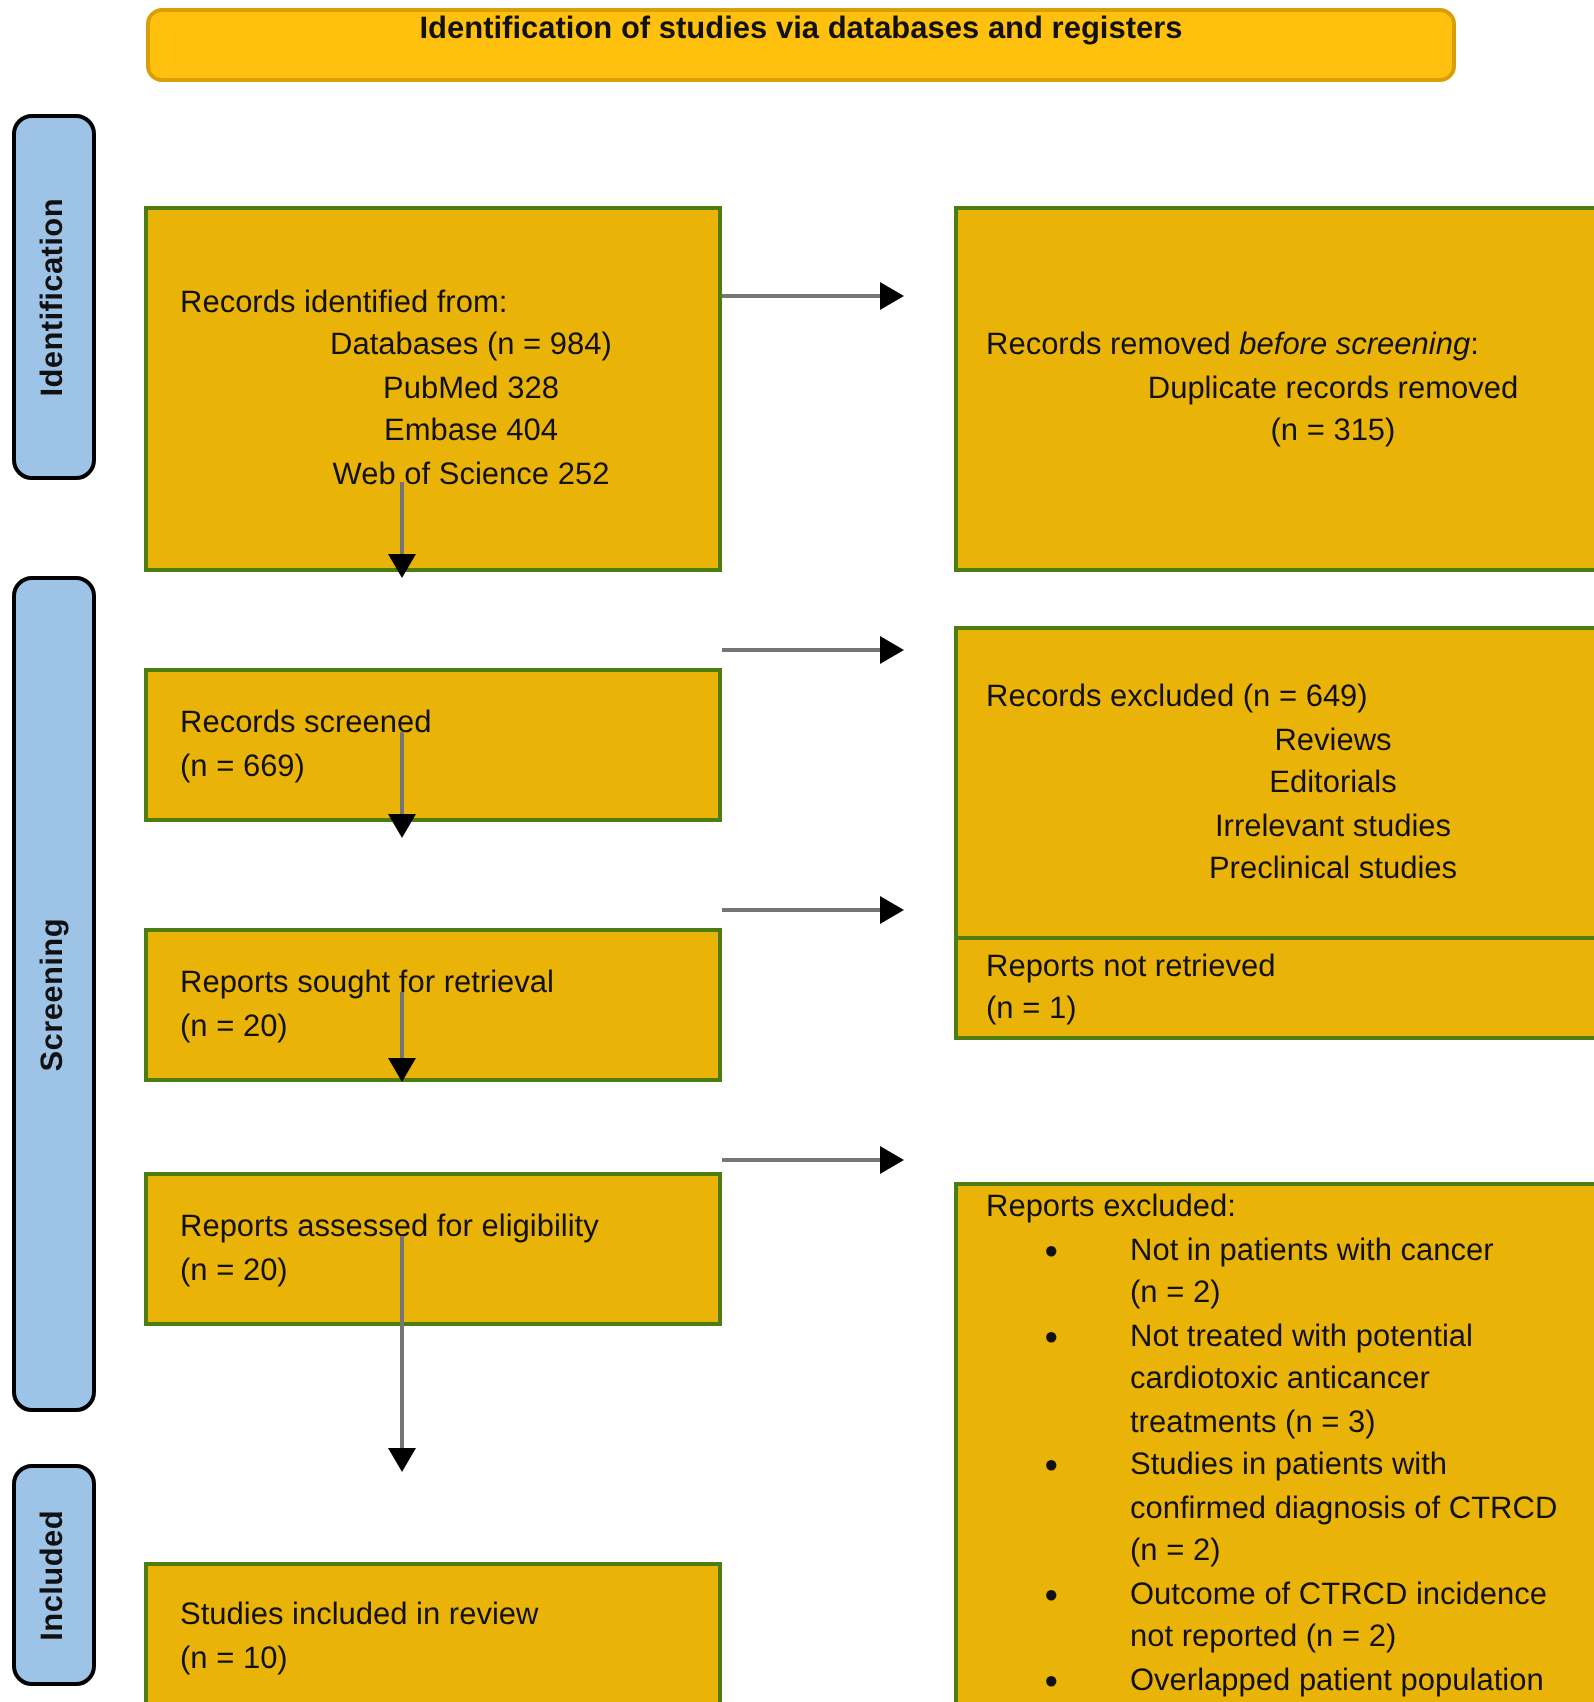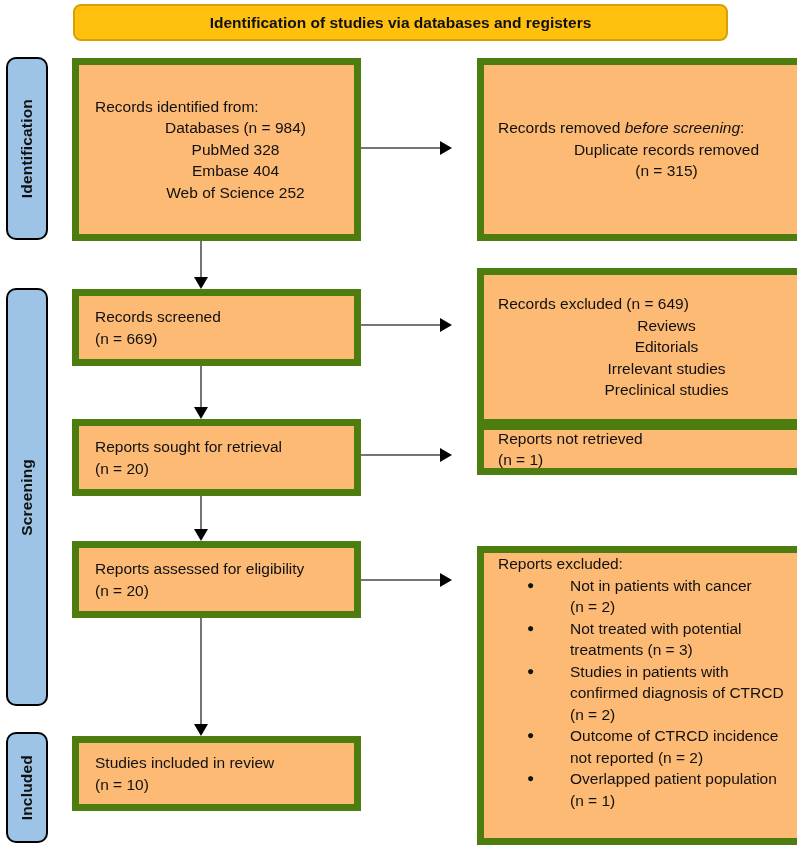--- a/index.html
+++ b/index.html
@@ -13,45 +13,46 @@
     width:797px; height:851px;
     background:#ffffff;
     overflow:hidden;
   }
   
   .banner {
     position:absolute; left:73px; top:4px; width:655px; height:37px;
     background:#FFC10D;
     border:2px solid #DA9F06;
     border-radius:8px;
-    display:flex; align-items:center; justify-content:center;
+    display:flex; justify-content:center;
     font-weight:bold; font-size:15.5px;
   }
   
   .stage {
     position:absolute; left:6px; width:42px;
     background:#9DC3E6;
     border:2px solid #000000;
     border-radius:10px;
     display:flex; align-items:center; justify-content:center;
   }
   .stage span {
     writing-mode:vertical-rl;
     transform:rotate(180deg);
     font-weight:bold; font-size:15.5px;
     white-space:nowrap;
     letter-spacing:0.2px;
   }
   
   .box {
     position:absolute;
-    background:#fdba74;
-    border:7px solid #4d7c0f;
+    background:#eab308;
+    border:2px solid #4d7c0f;
     font-size:15.5px;
     line-height:21.5px;
+    margin-top:45px;
   }
   .box .center-v {
     height:100%;
     display:flex; flex-direction:column; justify-content:center;
   }
   .leftcol { left:72px; width:289px; }
   .rightcol { left:477px; width:343px; }
   .pad-l { padding-left:16px; padding-right:8px; }
   .pad-r { padding-left:14px; padding-right:8px; }
   .indent { margin-left:30px;text-align:center; }
@@ -179,20 +180,21 @@
         <span class="bullet-text">
             <span class="bline">Not in patients with cancer</span>
             <span class="bline">(n = 2)</span>
           </span>
       </div>
 
       <div class="bullet-item">
         <span class="bullet-marker">●</span>
         <span class="bullet-text">
             <span class="bline">Not treated with potential</span>
+            <span class="bline">cardiotoxic anticancer</span>
             <span class="bline">treatments (n = 3)</span>
           </span>
       </div>
 
       <div class="bullet-item">
         <span class="bullet-marker">●</span>
         <span class="bullet-text">
             <span class="bline">Studies in patients with</span>
             <span class="bline">confirmed diagnosis of CTRCD</span>
             <span class="bline">(n = 2)</span>

